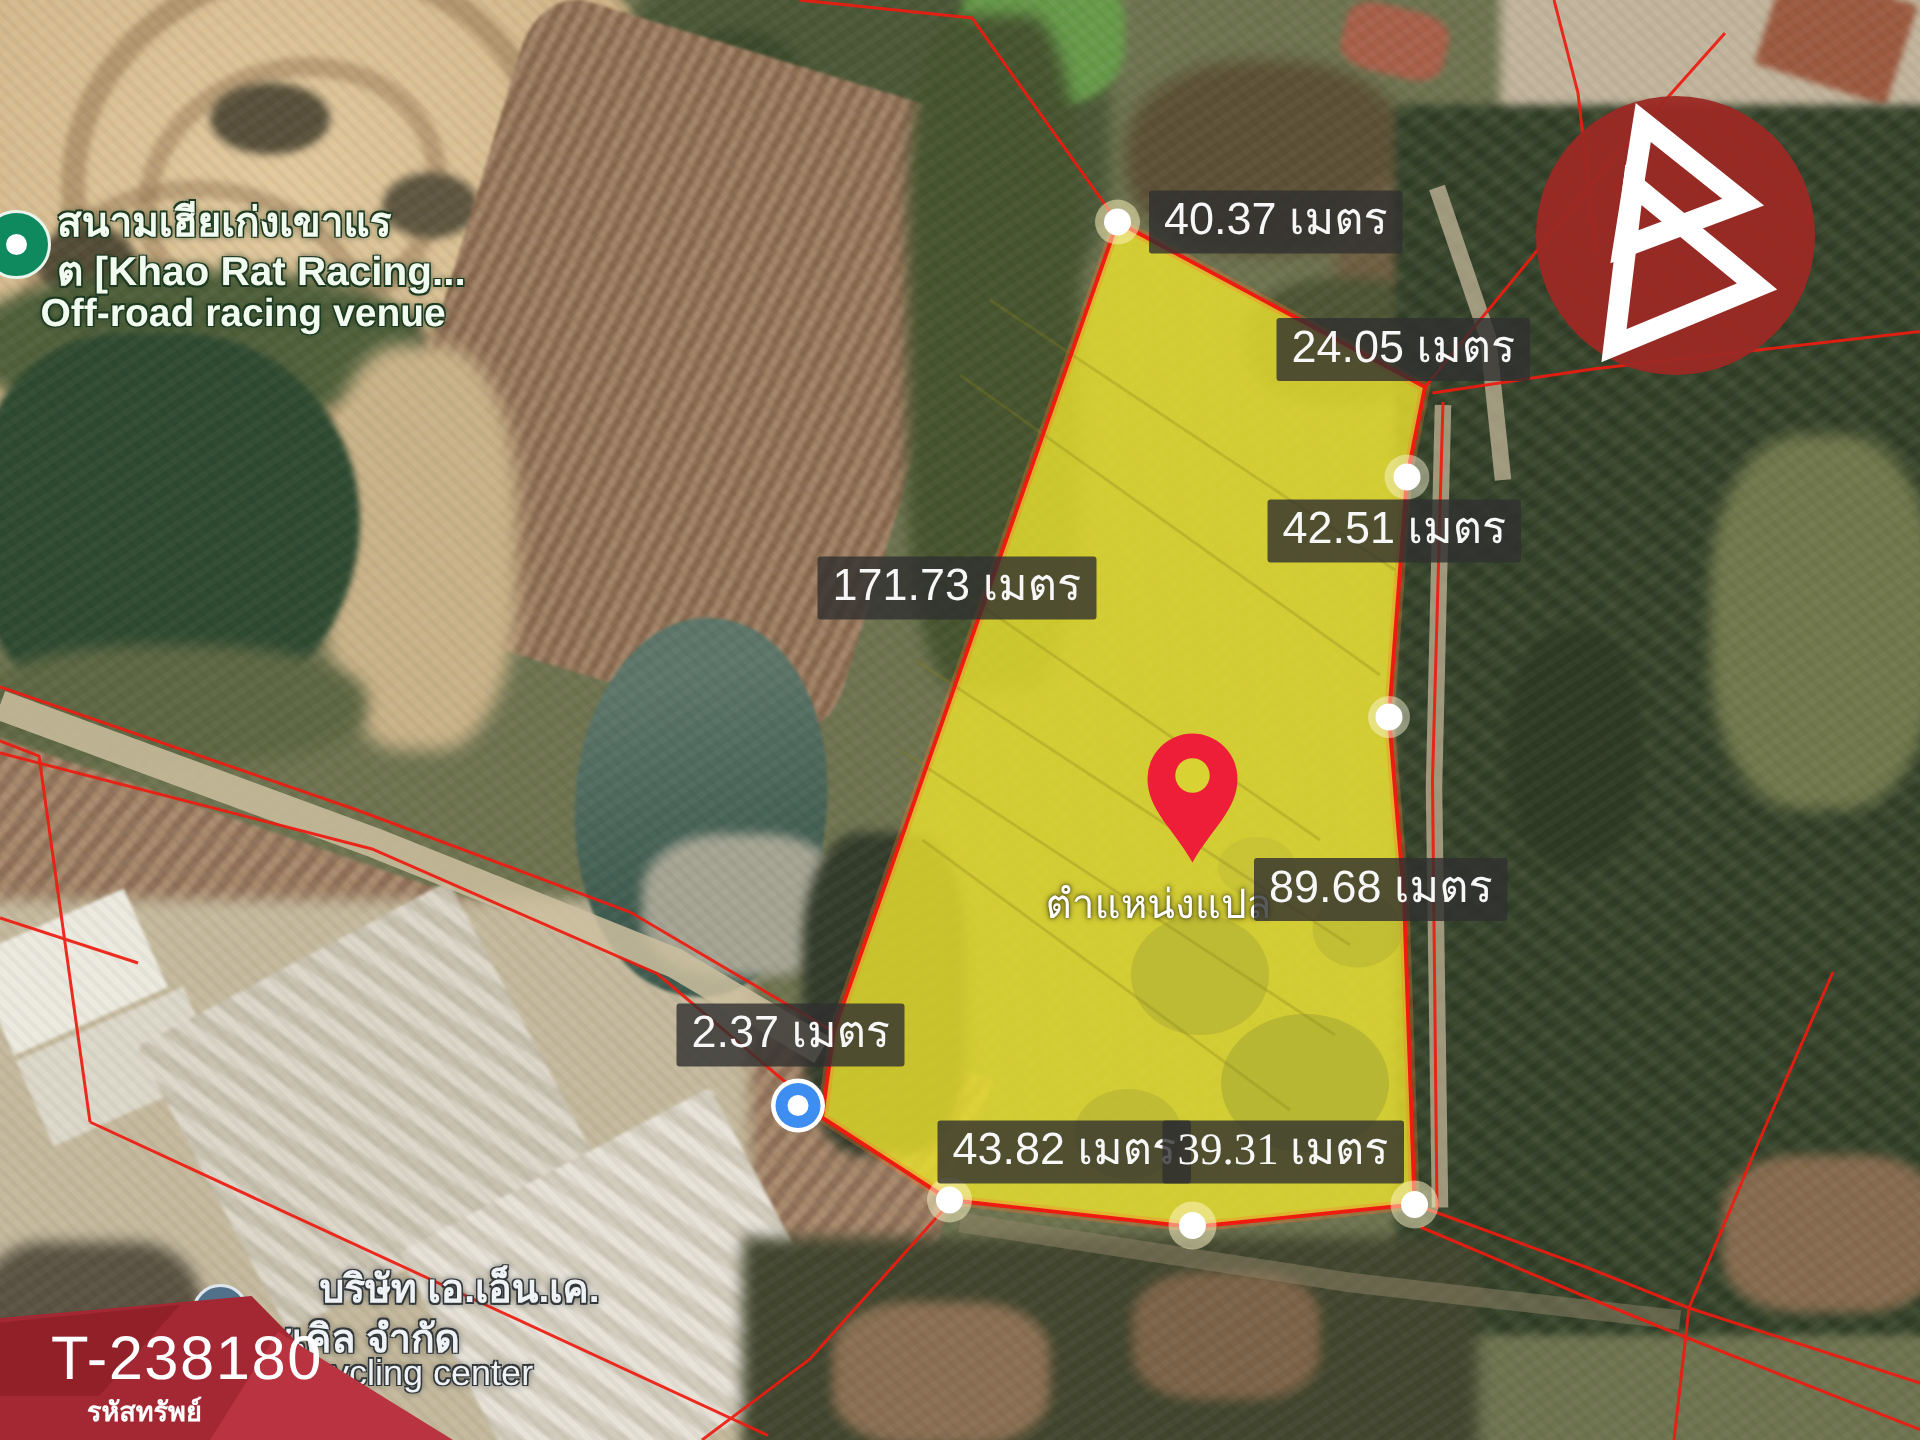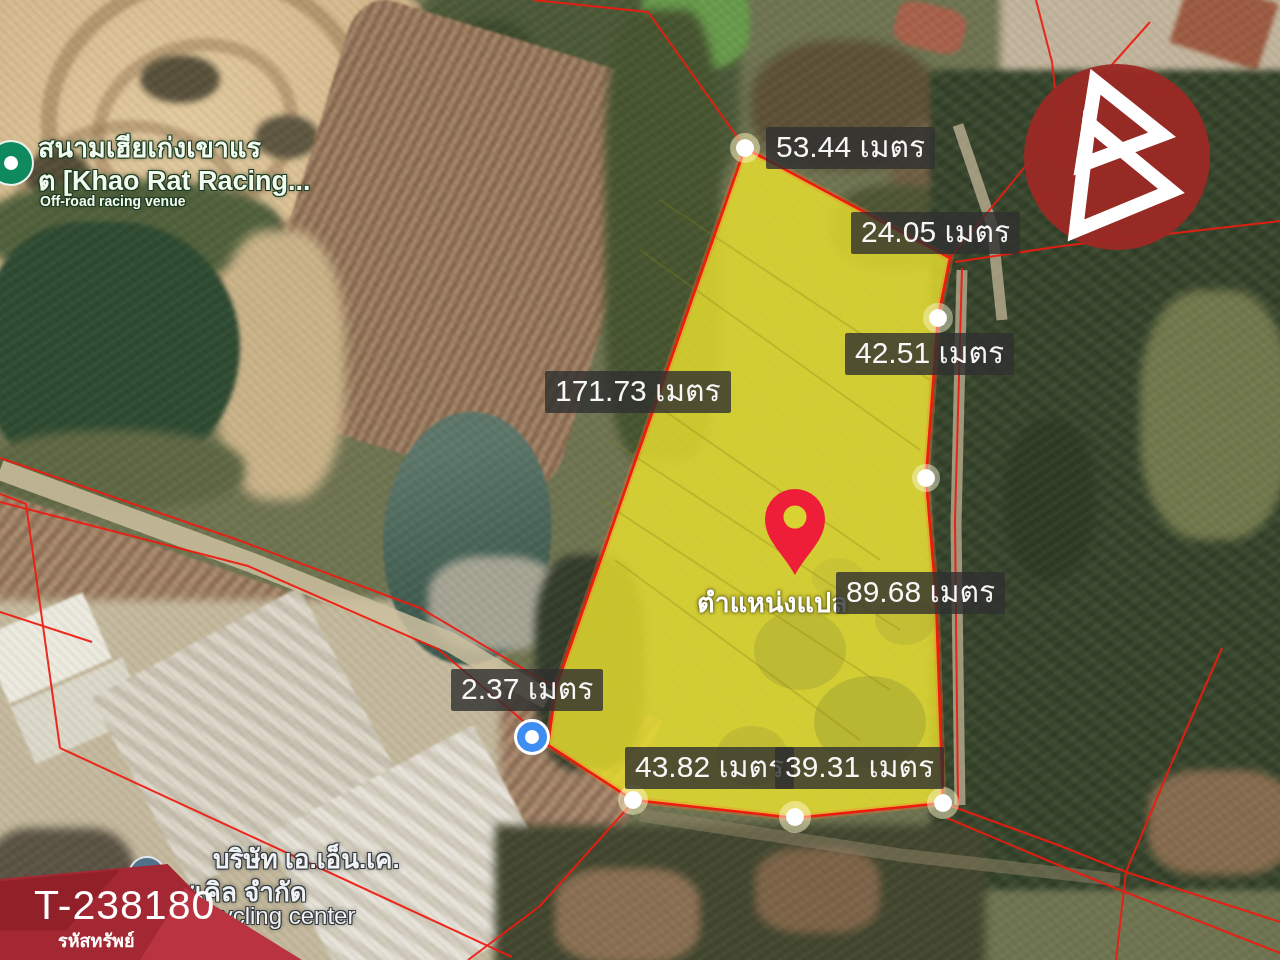--- a/index.html
+++ b/index.html
@@ -16,21 +16,21 @@
   
   #vec{position:absolute;inset:0;z-index:5;}
   .meas{position:absolute;z-index:7;background:rgba(47,47,47,.8);color:#f7f7f7;
         font-size:30px;padding:3px 10px 6px 10px;border-radius:2px;white-space:nowrap;
         line-height:1.1;}
   .poi{position:absolute;z-index:6;white-space:nowrap;font-weight:bold;}
   .poi-green{color:#f2fbef;
      text-shadow:-1px -1px 0 #1d3a21,1px -1px 0 #1d3a21,-1px 1px 0 #1d3a21,1px 1px 0 #1d3a21,0 0 5px #1d3a21;}
   .poi-gray{color:#f0f3f6;
      text-shadow:-1px -1px 0 #33383b,1px -1px 0 #33383b,-1px 1px 0 #33383b,1px 1px 0 #33383b,0 0 5px #2a2e31;}
-  .marker-caption{position:absolute;z-index:6;color:#fff;font-weight:bold;font-size:27px;
+  .marker-caption{position:absolute;z-index:6;color:#fff;font-weight:normal;font-size:27px;
      white-space:nowrap;text-shadow:0 0 4px rgba(60,60,10,.95),0 0 2px rgba(60,60,10,.9);}
   #logo{position:absolute;left:1024px;top:64px;width:186px;height:186px;border-radius:50%;
         background:rgba(156,41,36,.95);z-index:9;}
   
   .badge-base{position:absolute;left:0;top:862px;width:262px;height:98px;z-index:10;
       background:#a42833;clip-path:polygon(0 17%,64% 2%,100% 100%,0 100%);}
   .badge-dark{position:absolute;left:0;top:862px;width:120px;height:98px;z-index:11;
       background:rgba(118,20,28,.4);clip-path:polygon(0 20%,100% 8%,55% 70%,0 70%);}
   .badge-bright{position:absolute;left:140px;top:884px;width:162px;height:76px;z-index:11;
       background:#ba3340;clip-path:polygon(28% 5%,100% 100%,0 100%);}
@@ -197,39 +197,39 @@
       <path d="M795 575 C782 552 765 540 765 519 A30 30 0 1 1 825 519 C825 540 808 552 795 575 Z" fill="#ee1e38"></path>
       <circle cx="795" cy="517" r="11.5" fill="#d9d233"></circle>
     </g>
   </svg>
 
   <div class="poi-icon" style="left:-12px;top:140px;width:46px;height:46px;background:#0f8a5f;border:2px solid #e9f5ec;">
        <div class="dot" style="left:14px;top:14px;width:14px;height:14px;"></div>
     </div>
   <div class="poi poi-green" style="left:38px;top:159px;font-size:27px;">ต [Khao Rat Racing...</div>
   <div class="poi poi-green" style="left:38px;top:126px;font-size:27px;">สนามเฮียเก่งเขาแร</div>
-  <div class="poi poi-green" style="left:40px;top:193px;font-size:14px;">Off-road racing venue</div>
+  <div class="poi poi-green" style="left:27px;top:193px;font-size:26px;">Off-road racing venue</div>
 
   <div class="poi-icon" style="left:128px;top:856px;width:38px;height:38px;background:#51708a;border:2px solid #dfe7ee;">
        <div class="dot" style="left:12px;top:12px;width:11px;height:11px;"></div>
     </div>
   <div class="poi poi-gray" style="left:172px;top:838px;font-size:26px;padding-left:41px;">บริษัท เอ.เอ็น.เค.</div>
   <div class="poi poi-gray" style="left:150px;top:871px;font-size:26px;">รีไซเคิล จำกัด</div>
   <div class="poi poi-gray" style="left:178px;top:902px;font-size:24px;font-weight:normal;">Recycling center</div>
 
   <div class="marker-caption" style="left:697px;top:581px;">ตำแหน่งแปล</div>
 
-  <div class="meas" style="left:766px;top:127px;">53.44 เมตร</div>
+  <div class="meas" style="left:766px;top:127px;">40.37 เมตร</div>
   <div class="meas" style="left:851px;top:212px;">24.05 เมตร</div>
   <div class="meas" style="left:845px;top:333px;">42.51 เมตร</div>
   <div class="meas" style="left:545px;top:371px;text-align:center;">171.73 เมตร</div>
   <div class="meas" style="left:836px;top:572px;">89.68 เมตร</div>
   <div class="meas" style="left:451px;top:669px;">2.37 เมตร</div>
   <div class="meas" style="left:625px;top:747px;">43.82 เมตร</div>
-  <div class="meas" style="left:775px;top:747px;">39.31 เมตร</div>
+  <div class="meas" style="left:775px;top:747px;font-family:Liberation Serif, serif;">39.31 เมตร</div>
 
   <div id="logo">
     <svg width="186" height="186" viewBox="0 0 186 186">
       <g transform="rotate(9 93 93)" fill="none" stroke="#fff" stroke-width="14" stroke-linejoin="miter">
         <polygon points="60,22 134,64 60,106"></polygon>
         <polygon points="60,64 152,118 64,172"></polygon>
       </g>
     </svg>
   </div>
 

